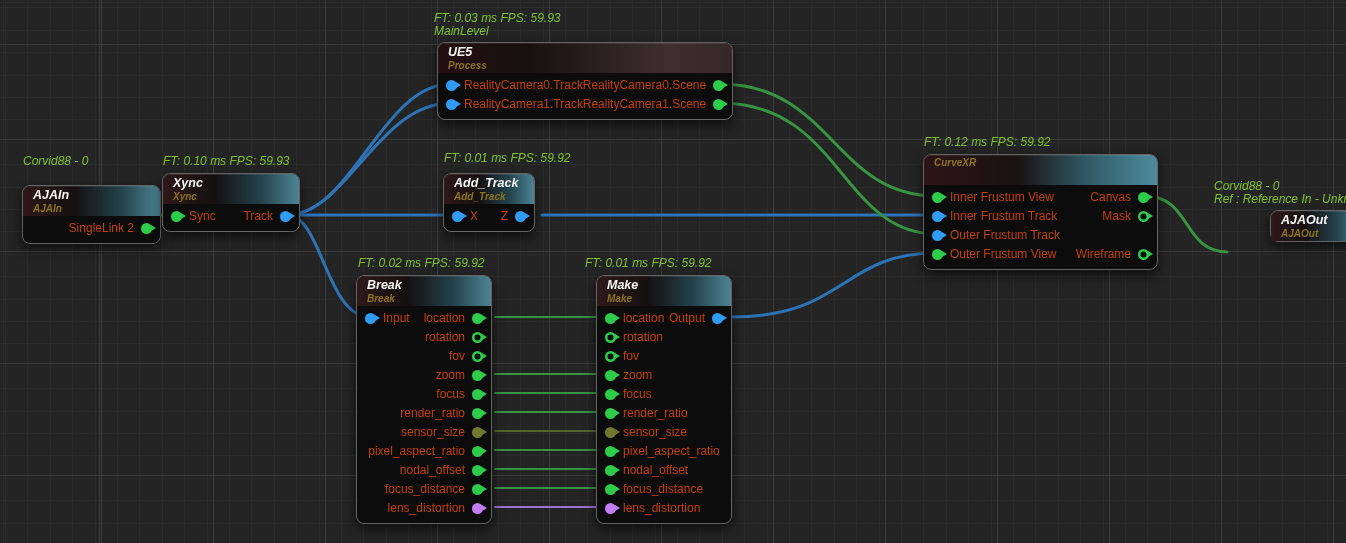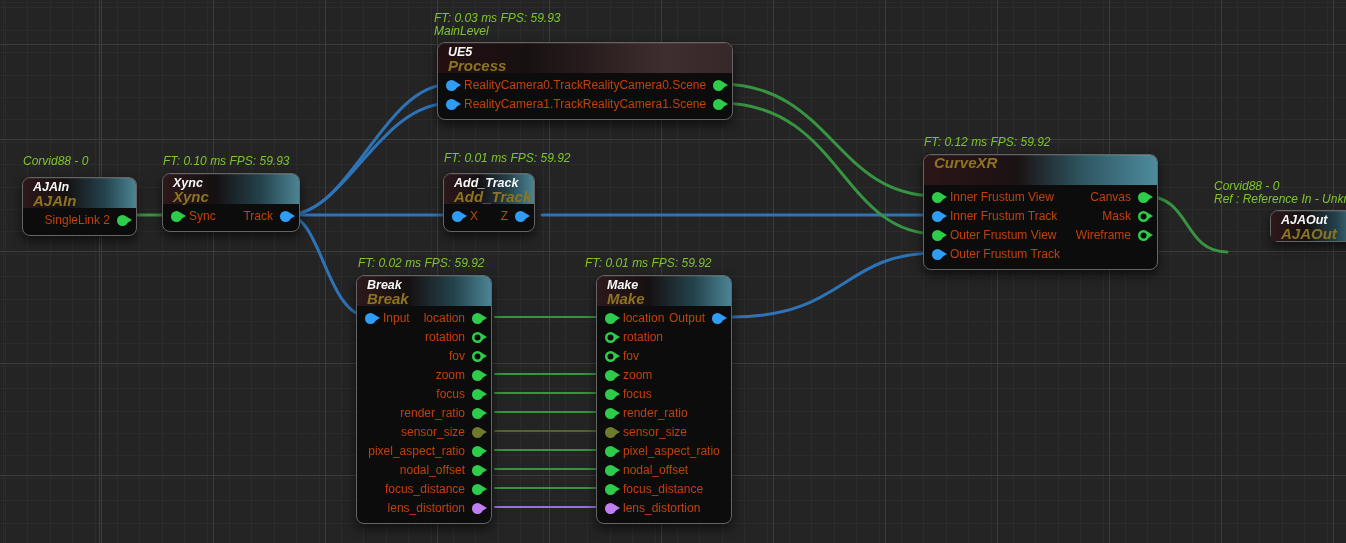--- a/index.html
+++ b/index.html
@@ -22,21 +22,21 @@
     box-shadow:0 5px 12px rgba(0,0,0,.6);box-sizing:border-box;
   }
   .hd{
     height:30px;border-radius:7px 7px 0 0;padding:2px 10px 0;box-sizing:border-box;
     background:linear-gradient(90deg,#2e181a 0%,#151011 38%,#24424c 72%,#4c8494 100%);
     box-shadow:inset 0 1px 0 rgba(255,255,255,.08);
   }
   .node-ue5 .hd{background:linear-gradient(90deg,#240f11 0%,#171011 30%,#3f2e2f 78%,#362728 100%);}
   .node-curve_xr .hd{background:linear-gradient(90deg,#2c1517 0%,#1a1213 40%,#2e5661 68%,#4e8b9d 100%);}
   .hd .t{display:block;font-style:italic;font-weight:700;font-size:12.5px;line-height:15px;color:#f7f7f7;white-space:nowrap;}
-  .hd .s{display:block;font-style:italic;font-weight:700;font-size:15px;line-height:12px;color:#8d7420;white-space:nowrap;}
+  .hd .s{display:block;font-style:italic;font-weight:700;font-size:10px;line-height:12px;color:#8d7420;white-space:nowrap;}
   .body{padding:2.5px 0 5px;}
   .row{height:19px;display:flex;align-items:center;justify-content:space-between;padding:0 8px;}
   .grp{display:flex;align-items:center;gap:7px;min-width:0;}
   .lbl{font-size:12px;color:#c2410c;white-space:nowrap;}
   .port{width:11px;height:11px;border-radius:50%;position:relative;flex:none;}
   .port::after{
     content:"";position:absolute;left:10px;top:2px;width:0;height:0;
     border-top:3.5px solid transparent;border-bottom:3.5px solid transparent;border-left:5px solid var(--c);
   }
   .f{background:var(--c);}
@@ -80,21 +80,21 @@
   <div class="ann" style="left:163px;top:155px">FT: 0.10 ms FPS: 59.93</div>
   <div class="ann" style="left:434px;top:12px">FT: 0.03 ms FPS: 59.93</div>
   <div class="ann" style="left:434px;top:25px">MainLevel</div>
   <div class="ann" style="left:444px;top:152px">FT: 0.01 ms FPS: 59.92</div>
   <div class="ann" style="left:924px;top:136px">FT: 0.12 ms FPS: 59.92</div>
   <div class="ann" style="left:1214px;top:180px">Corvid88 - 0</div>
   <div class="ann" style="left:1214px;top:193px">Ref : Reference In - Unknown</div>
   <div class="ann" style="left:358px;top:257px">FT: 0.02 ms FPS: 59.92</div>
   <div class="ann" style="left:585px;top:257px">FT: 0.01 ms FPS: 59.92</div>
 
-  <div class="node" style="left:22px;top:177px;width:115px">
+  <div class="node" style="left:22px;top:185px;width:139px">
     <div class="hd">
       <span class="t">AJAIn</span>
       <span class="s">AJAIn</span>
     </div>
     <div class="body">
       <div class="row" style="justify-content:flex-end">
         <div class="grp">
           <span class="lbl">SingleLink 2</span>
           <span class="port f cg"></span>
         </div>
@@ -189,34 +189,34 @@
           <span class="port f cb"></span>
           <span class="lbl">Inner Frustum Track</span>
         </div>
         <div class="grp">
           <span class="lbl">Mask</span>
           <span class="port h cg"></span>
         </div>
       </div>
       <div class="row">
         <div class="grp">
+          <span class="port f cb"></span>
+          <span class="lbl">Outer Frustum Track</span>
+        </div>
+      </div>
+      <div class="row">
+        <div class="grp">
           <span class="port f cg"></span>
           <span class="lbl">Outer Frustum View</span>
         </div>
         <div class="grp">
           <span class="lbl">Wireframe</span>
           <span class="port h cg"></span>
         </div>
       </div>
-      <div class="row">
-        <div class="grp">
-          <span class="port f cb"></span>
-          <span class="lbl">Outer Frustum Track</span>
-        </div>
-      </div>
     </div>
   </div>
 
   <div class="node" style="left:1270px;top:210px;width:93px">
     <div class="hd">
       <span class="t">AJAOut</span>
       <span class="s">AJAOut</span>
     </div>
   </div>
 

